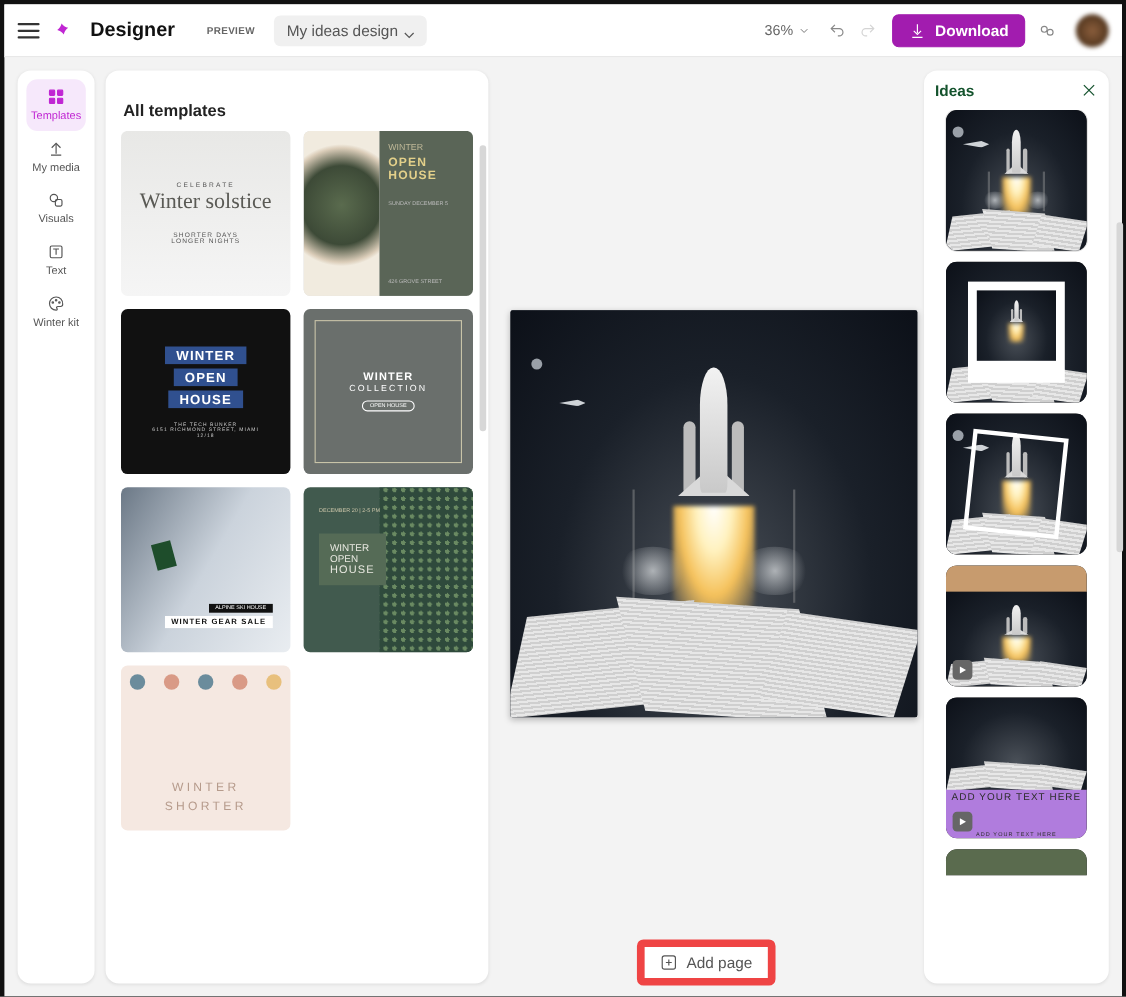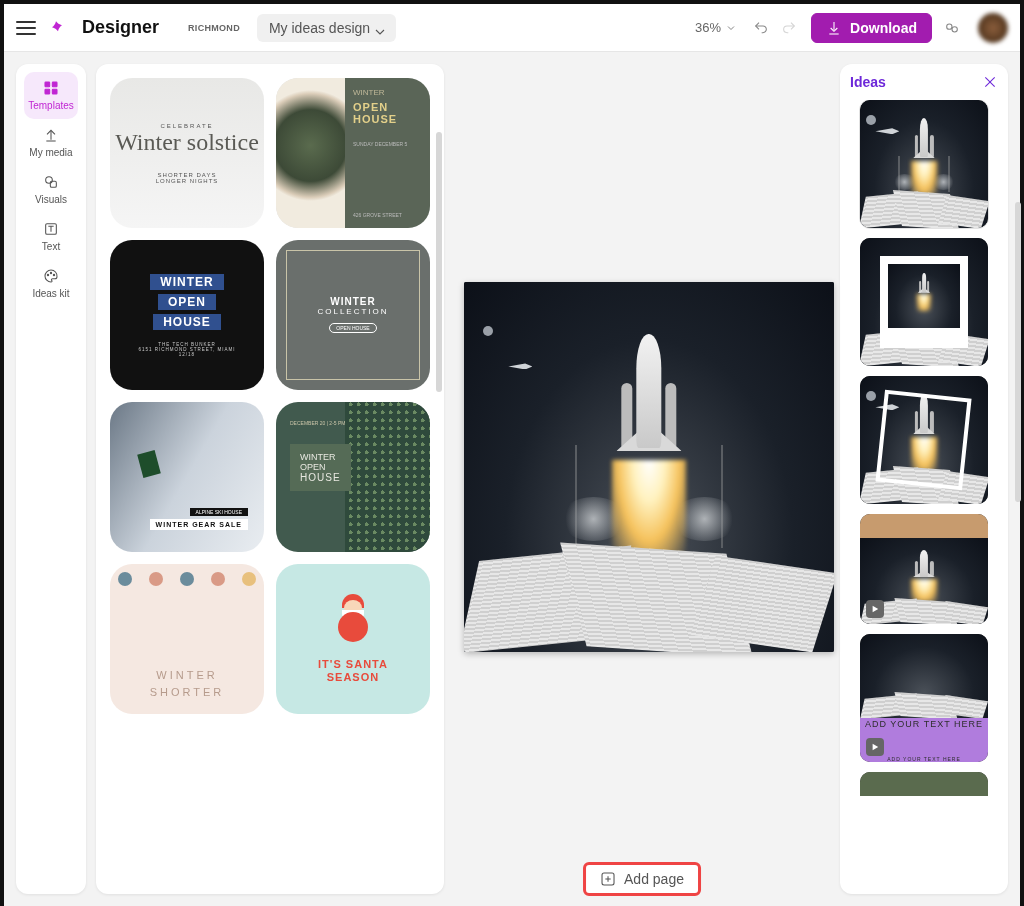--- a/index.html
+++ b/index.html
@@ -36,47 +36,47 @@
 .railitem.active { background:#f6e8fb; color:#c026d3; }
 .railitem .lbl { font-size:10px; }
 .panel {
   width:348px; margin:12px 0 12px 10px; background:#fff; border-radius:12px;
   box-shadow:0 1px 3px rgba(0,0,0,.08); display:flex; flex-direction:column; padding:14px 10px; position:relative;
 }
 .search { display:flex; align-items:center; gap:8px; background:#f3f3f3; border-radius:6px; padding:8px 12px; color:#777; }
 .search input { flex:1; border:0; background:transparent; outline:none; font-size:14px; color:#555; }
 .panel h3 { font-size:15px; font-weight:600; margin:14px 6px 10px; color:#222; }
 .grid { flex:1; overflow:hidden; display:grid; grid-template-columns:1fr 1fr; grid-auto-rows:150px; gap:12px; padding:0 4px; position:relative;}
-.tpl { border-radius:22px; overflow:hidden; background:#ddd; cursor:pointer; position:relative; font-family:Arial; }
+.tpl { border-radius:6px; overflow:hidden; background:#ddd; cursor:pointer; position:relative; font-family:Arial; }
 .panel-scroll { position:absolute; right:2px; top:68px; width:6px; height:260px; background:#d7d7d7; border-radius:3px; }
 .canvas { flex:1; position:relative; }
 .art {
   position:absolute; left:20px; top:230px; width:370px; height:370px; background:#1a1f29; border-radius:2px;
   box-shadow:0 2px 6px rgba(0,0,0,.25); overflow:hidden;
 }
 .addpage { position:absolute; bottom:10px; left:50%; transform:translateX(-50%);
-  display:flex; align-items:center; gap:8px; background:#fff; border:3px solid #ef4444; border-radius:6px;
+  display:flex; align-items:center; gap:8px; background:#fff; border:7px solid #ef4444; border-radius:6px;
   padding:6px 14px; font-size:14px; color:#555; cursor:pointer;
 }
 .ideas {
   width:168px; margin:12px 12px 12px 0; background:#fff; border-radius:12px; box-shadow:0 1px 3px rgba(0,0,0,.08);
   display:flex; flex-direction:column; padding:10px 10px;
 }
-.ideas-hd { display:flex; justify-content:space-between; align-items:center; font-size:14px; font-weight:600; color:#6d28d9; }
+.ideas-hd { display:flex; justify-content:space-between; align-items:center; font-size:14px; font-weight:600; color:#14532d; }
 .ideas-btn { margin-top:10px; display:flex; align-items:center; justify-content:center; gap:8px; border:1px solid #ddd; border-radius:6px; padding:6px 0; font-size:13px; cursor:pointer; color:#333; font-weight:600; }
 .ideas-list { margin-top:10px; display:flex; flex-direction:column; gap:10px; overflow:hidden; position:relative; }
 .idea { width:128px; height:128px; border-radius:10px; background:#222; cursor:pointer; position:relative; overflow:hidden; margin:0 auto; }
 .idea.bordered { outline:1px solid #e2e2e2; }
 .ideas-scrollbar { position:absolute; right:-1px; top:150px; width:6px; height:300px; background:#d7d7d7; border-radius:3px;}
 .playchip { position:absolute; left:6px; bottom:6px; width:18px; height:18px; background:#666; border-radius:4px; display:flex; align-items:center; justify-content:center; }
 .playchip svg { fill:#fff; }
 
 
 .t1 { background:linear-gradient(#e8e8e6,#f5f5f5); display:flex; flex-direction:column; align-items:center; justify-content:center; color:#555; text-align:center;}
-.t1 .m1{font-size:6px; letter-spacing:2px;} .t1 .m2{font-family:'Brush Script MT',cursive; font-size:24px; color:#5a5a55;} .t1 .m3{font-size:6px; letter-spacing:1px; margin-top:16px;} 
+.t1 .m1{font-size:6px; letter-spacing:2px;} .t1 .m2{font-family:'Brush Script MT',cursive; font-size:20px; color:#5a5a55;} .t1 .m3{font-size:6px; letter-spacing:1px; margin-top:16px;} 
 .t2 { display:flex; }
 .t2 .l{flex:1;background:radial-gradient(circle at 50% 45%, #5a6b4e 0%, #3d4a37 40%, #dbcdb9 58%, #f1ebdf 62%);} 
 .t2 .r{flex:1;background:#5a6557;color:#e6e0cc;padding:10px 8px;display:flex;flex-direction:column;gap:4px;}
 .t2 .r .a{font-size:8px;color:#bfb898;} .t2 .r .b{font-size:11px;color:#e3d08a;font-weight:600;letter-spacing:1px;} .t2 .r .c{font-size:5px;color:#bbb;}
 .t3 { background:#111; color:#fff; display:flex; flex-direction:column; align-items:center; justify-content:center; gap:4px; }
 .t3 .bar{background:#30508f;color:#fff;font-weight:700;font-size:12px;padding:1px 10px;letter-spacing:1px;}
 .t3 .sm{font-size:4.5px;color:#ccc;letter-spacing:1px;margin-top:8px;text-align:center;}
 .t4 { background:#6a6f6c; position:relative; color:#fff; display:flex; align-items:center; justify-content:center; }
 .t4 .frame{position:absolute;inset:10px;border:1px solid #c9c4a8;}
 .t4 .inner{position:relative;text-align:center;}
@@ -143,21 +143,21 @@
     <div class="ham">
         <span></span>
         <span></span>
         <span></span>
       </div>
     <div class="logo">
       <svg class="icon" viewBox="0 0 24 24" style="stroke:none;">
           <path fill="#c026d3" d="M12 2c2 3 5 5 9 6-3 2-5 5-6 9-2-3-5-5-9-6 3-2 5-5 6-9z"></path>
         </svg>
       <span>Designer</span>
-      <span class="badge">RICHMOND</span>
+      <span class="badge">PREVIEW</span>
     </div>
     <div class="doc-select">
       <span>My ideas design</span>
       <svg class="icon chev" viewBox="0 0 24 24">
           <polyline points="6 9 12 15 18 9"></polyline>
         </svg>
     </div>
     <div class="spacer"></div>
     <div class="zoom">
       <span>36%</span>
@@ -228,25 +228,26 @@
           </svg>
         <span class="lbl">Text</span>
       </div>
       <div class="railitem">
         <svg class="icon" viewBox="0 0 24 24">
             <path d="M12 3a9 9 0 1 0 0 18c1.7 0 2-1.5 1-2.5s0-2.5 1.5-2.5H18a3 3 0 0 0 3-3 9 9 0 0 0-9-10z"></path>
             <circle cx="7.5" cy="10.5" r="1"></circle>
             <circle cx="12" cy="7.5" r="1"></circle>
             <circle cx="16.5" cy="10.5" r="1"></circle>
           </svg>
-        <span class="lbl">Ideas kit</span>
+        <span class="lbl">Winter kit</span>
       </div>
     </div>
 
     <div class="panel">
+      <h3>All templates</h3>
       <div class="grid">
 
         <div class="tpl t1">
           <div class="m1">CELEBRATE</div>
           <div class="m2">Winter solstice</div>
           <div class="m3"><span>SHORTER DAYS</span><br><span>LONGER NIGHTS</span></div>
         </div>
 
         <div class="tpl t2">
           <div class="l"></div>
@@ -294,29 +295,20 @@
           <div class="orn">
             <div class="ball" style="background:#6b8c9c"></div>
             <div class="ball" style="background:#d99a86"></div>
             <div class="ball" style="background:#6b8c9c"></div>
             <div class="ball" style="background:#d99a86"></div>
             <div class="ball" style="background:#e8c07d"></div>
           </div>
           <div class="txt"><span>WINTER</span><br><span>SHORTER</span></div>
         </div>
 
-        <div class="tpl t8">
-          <div class="santa">
-              <div class="hat"></div>
-              <div class="head"></div>
-              <div class="beard"></div>
-              <div class="body"></div>
-            </div>
-          <div class="txt"><span>IT'S SANTA</span><br><span>SEASON</span></div>
-        </div>
 
       </div>
       <div class="panel-scroll"></div>
     </div>
 
     <div class="canvas">
       <div class="art">
         <div class="scene">
           <div class="moon"></div>
           <div class="plane"></div>

